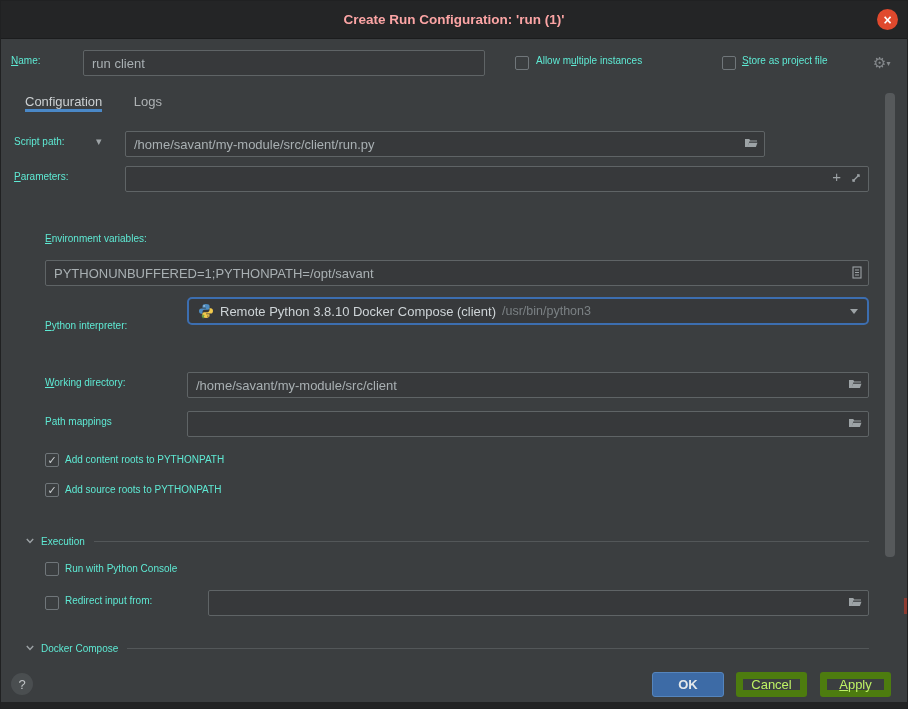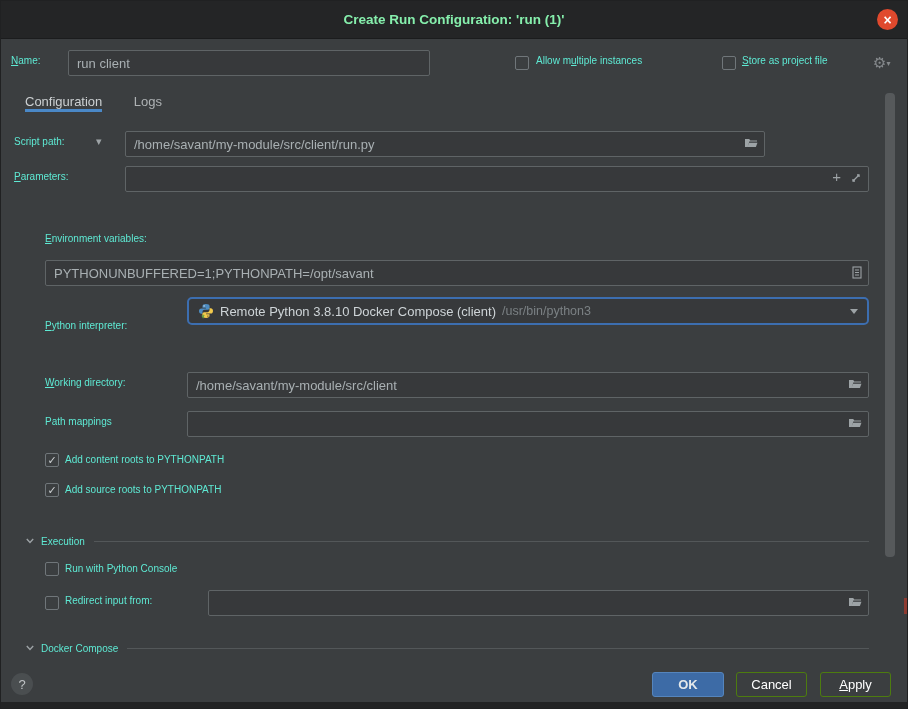--- a/index.html
+++ b/index.html
@@ -2,36 +2,36 @@
 <html><head>
 <meta charset="utf-8">
 <style>
   * { margin:0; padding:0; box-sizing:border-box; }
   html,body { background:#1e1f20; }
   body { font-family:"Liberation Sans","DejaVu Sans",sans-serif; }
   .dialog { position:relative; width:908px; height:709px; background:#3b3e40; overflow:hidden; border:1px solid #202122; }
 
   
   .titlebar { position:absolute; left:0; top:0; right:0; height:38px; background:#242526; border-bottom:1px solid #1b1c1d; display:flex; align-items:center; justify-content:center; }
-  .title { color:#86efac; font-size:13.5px; font-weight:bold; }
+  .title { color:#fca5a5; font-size:13.5px; font-weight:bold; }
   .close-btn { position:absolute; right:9px; top:8px; width:21px; height:21px; border-radius:50%; background:#e0492d; color:#fdfdfd; display:flex; align-items:center; justify-content:center; font-size:14px; font-weight:bold; cursor:pointer; line-height:1; }
 
   .lbl { color:#5eead4; font-size:10px; white-space:nowrap; }
   .lbl .mn { text-decoration:underline; }
   .row { position:absolute; left:0; right:0; height:26px; }
 
   .fieldwrap { position:absolute; height:26px; }
   .fieldwrap input { width:100%; height:26px; background:#37393b; border:1px solid #5f6466; border-radius:2px; color:#a9b0b3; font-size:13px; padding:0 26px 0 8px; font-family:inherit; outline:none; }
   .f-icon { position:absolute; top:6px; right:7px; cursor:pointer; line-height:0; }
   .f-icon.plus { top:3px; right:28px; color:#9da3a6; font-size:15px; line-height:1; }
 
   
   .name-row { top:49px; }
   .name-row .lbl { position:absolute; left:10px; top:5px; }
-  .name-wrap { left:67px; width:362px; top:0; }
+  .name-wrap { left:82px; width:402px; top:0; }
   .name-wrap input { padding-right:8px; }
 
   .cb { position:absolute; width:14px; height:14px; border:1px solid #70767a; border-radius:2px; background:#3b3e40; color:#cdd1d3; font-size:11px; display:flex; align-items:center; justify-content:center; cursor:pointer; line-height:1; }
   .gear { color:#85898c; font-size:15px; line-height:1; cursor:pointer; }
   .gear .ga { font-size:8px; color:#85898c; vertical-align:2px; }
 
   
   .tabs { position:absolute; top:91px; left:24px; }
   .tab { display:inline-block; font-size:13px; margin-right:27px; cursor:pointer; }
   .tab.active { color:#ccd0d2; border-bottom:3px solid #4a88c7; }
@@ -48,21 +48,21 @@
   .combo .cname { color:#ced4d7; font-size:13px; white-space:nowrap; }
   .combo .cpath { color:#7b8184; font-size:12.5px; margin-left:6px; white-space:nowrap; }
   .combo .arrow { margin-left:auto; width:0; height:0; border-left:4px solid transparent; border-right:4px solid transparent; border-top:5px solid #9da3a6; }
 
   .cb-row-label { position:absolute; left:64px; top:2px; }
 
   
   .help-btn { position:absolute; left:10px; top:672px; width:22px; height:22px; border-radius:50%; background:#4a4e50; color:#bfc3c5; font-size:13px; display:flex; align-items:center; justify-content:center; cursor:pointer; }
   .btn { position:absolute; top:671px; height:25px; border-radius:3px; font-size:13px; display:flex; align-items:center; justify-content:center; cursor:pointer; }
   .btn-ok { left:651px; width:72px; background:#3d6ba6; border:1px solid #5585bd; color:#e4e8ea; font-weight:bold; }
-  .btn-plain { background:#3b3e40; border:1px solid #4d7c0f; color:#ffffff; }
+  .btn-plain { background:#3b3e40; border:7px solid #4d7c0f; color:#bef264; }
   .btn-cancel { left:735px; width:71px; }
   .btn-apply { left:819px; width:71px; }
   .btn .mn { text-decoration:underline; }
 
   .scroll-thumb { position:absolute; left:884px; top:92px; width:10px; height:464px; border-radius:4px; background:#56595b; cursor:pointer; }
   .bottom-strip { position:absolute; left:0; right:0; bottom:0; height:6px; background:#222324; }
   .artifact { position:absolute; right:0; top:597px; width:3px; height:16px; background:#8e3b31; }
 </style>
 </head>
 <body>

